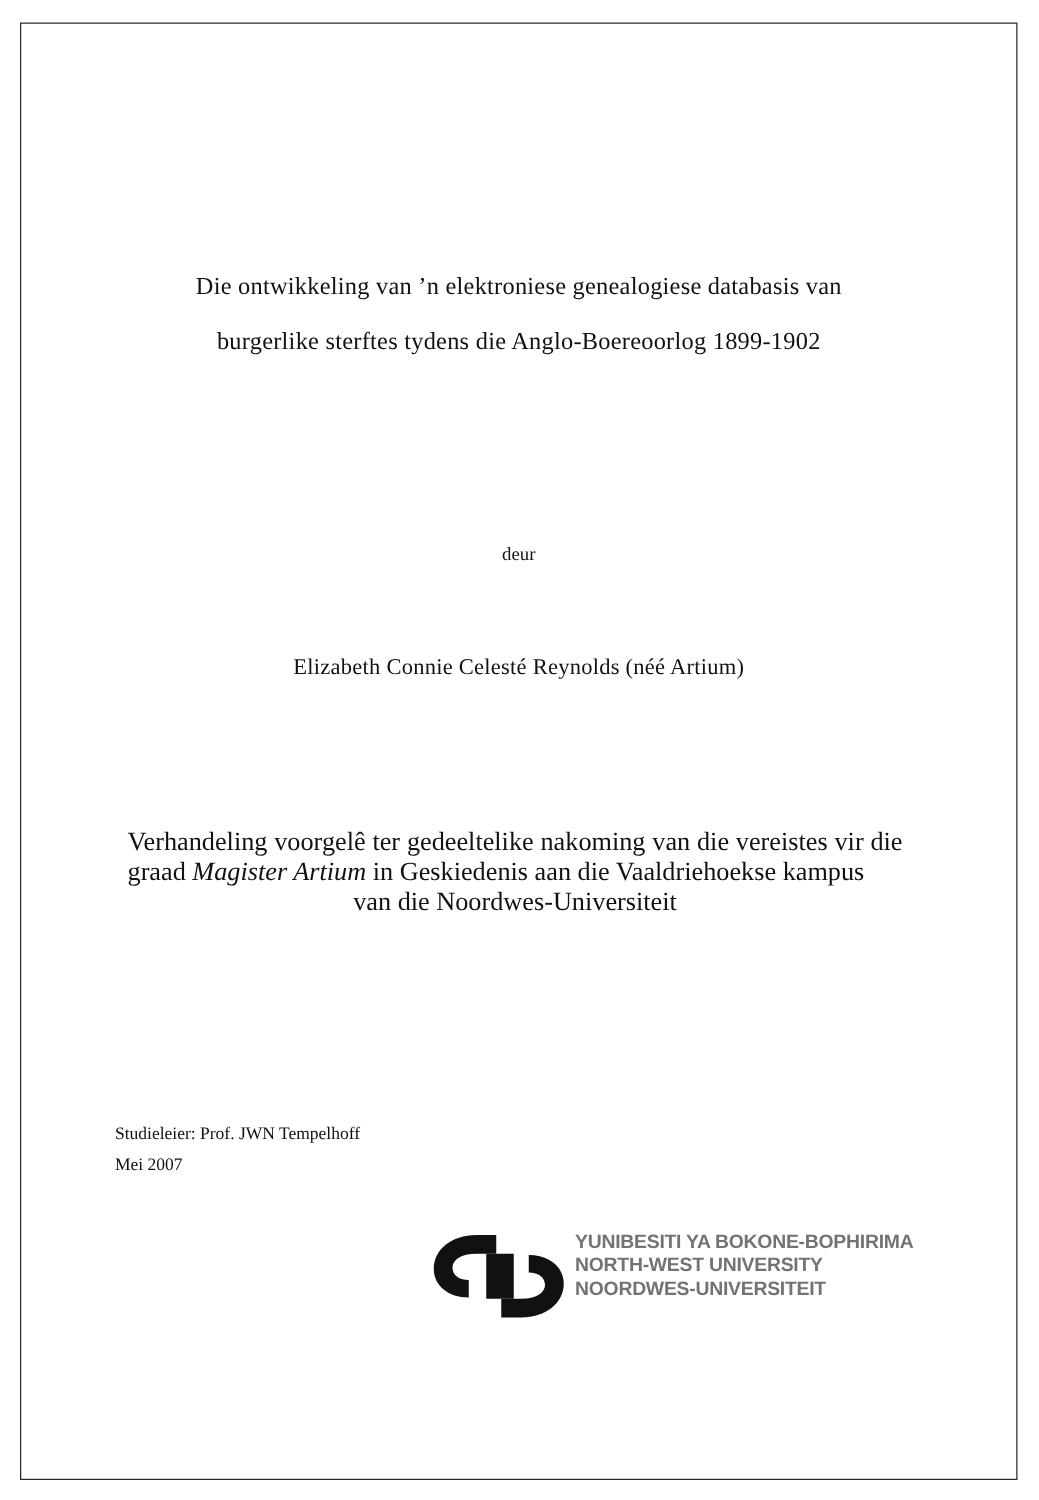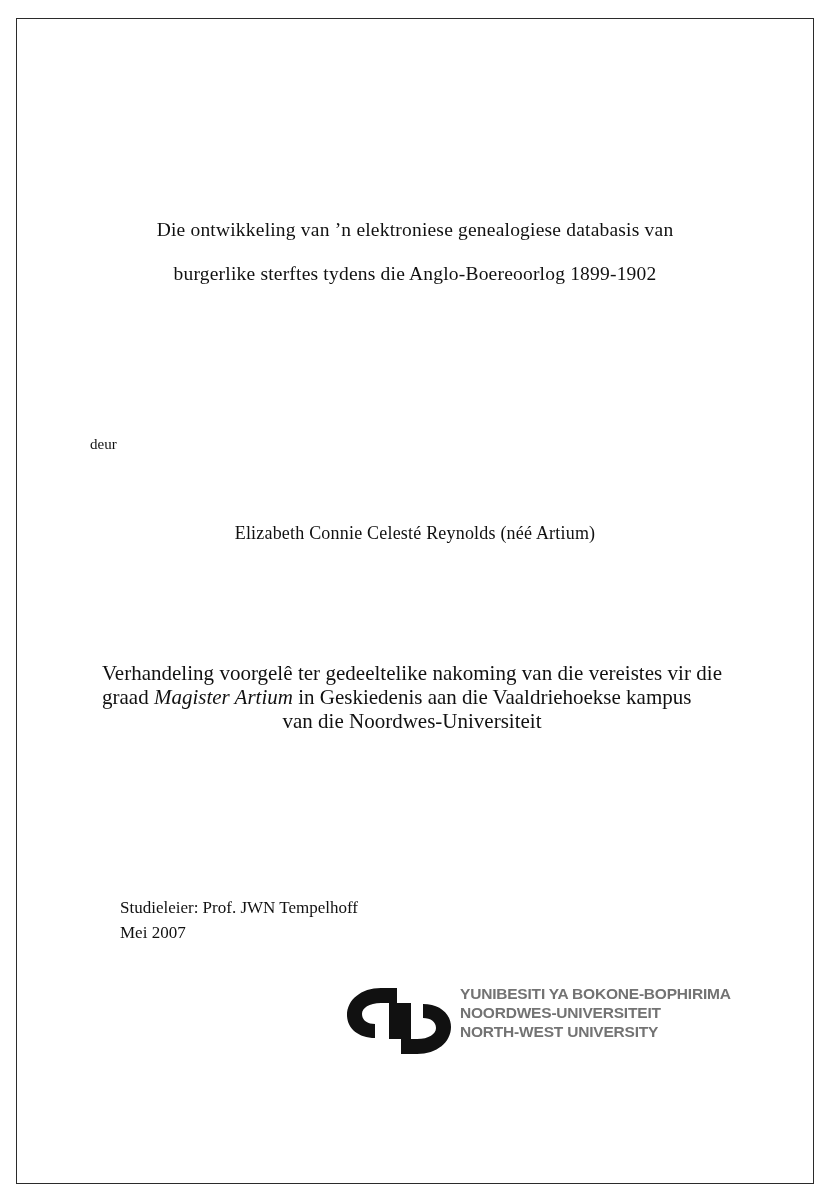--- a/index.html
+++ b/index.html
@@ -49,20 +49,21 @@
     font-size: 19.5px;
     line-height: 44px;
     letter-spacing: 0.2px;
     white-space: nowrap;
   }
   .by-line {
     position: absolute;
     left: 0;
     top: 418px;
     width: 650px;
+    text-align: center;
     font-size: 15px;
   }
   .author {
     position: absolute;
     left: 0;
     top: 505px;
     width: 650px;
     text-align: center;
     font-size: 18px;
     letter-spacing: 0.2px;
@@ -80,24 +81,24 @@
     text-justify: inter-word;
   }
   .statement .just-last {
     text-align: center;
   }
   .statement i {
     font-style: italic;
   }
   .supervisor-block {
     position: absolute;
-    left: 30px;
+    left: 2px;
     top: 877px;
     width: 600px;
-    font-size: 17px;
+    font-size: 14px;
     line-height: 25px;
   }
   .logo-wrap {
     position: absolute;
     left: 160px;
     top: 960px;
     width: 420px;
     height: 84px;
   }
   .logo-mark {
@@ -153,19 +154,19 @@
         <svg width="108" height="70" viewBox="0 0 108 70" xmlns="http://www.w3.org/2000/svg">
           <g fill="#111111">
             <path d="M36 2 C16 2 2 14 2 29 C2 42 13 52 30 52 L30 38 C22 38 17 34 17 28 C17 22 24 17 36 17 L52 17 L52 2 Z"></path>
             <path d="M72 68 C92 68 106 56 106 41 C106 28 95 18 78 18 L78 32 C86 32 91 36 91 42 C91 48 84 53 72 53 L56 53 L56 68 Z"></path>
             <rect x="44" y="17" width="22" height="36"></rect>
           </g>
         </svg>
       </div>
       <div class="logo-text">
         <div>YUNIBESITI YA BOKONE-BOPHIRIMA</div>
+        <div>NORTH-WEST UNIVERSITY</div>
         <div>NOORDWES-UNIVERSITEIT</div>
-        <div>NORTH-WEST UNIVERSITY</div>
       </div>
     </div>
 
   </div>
 </div>
 
 </body></html>

